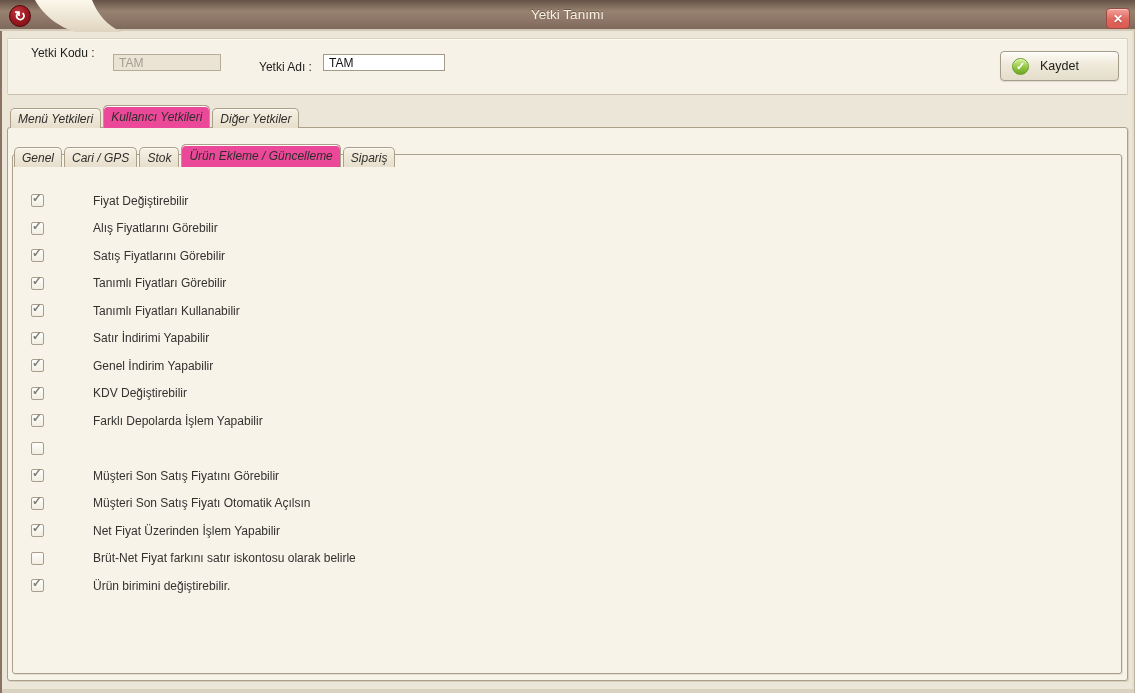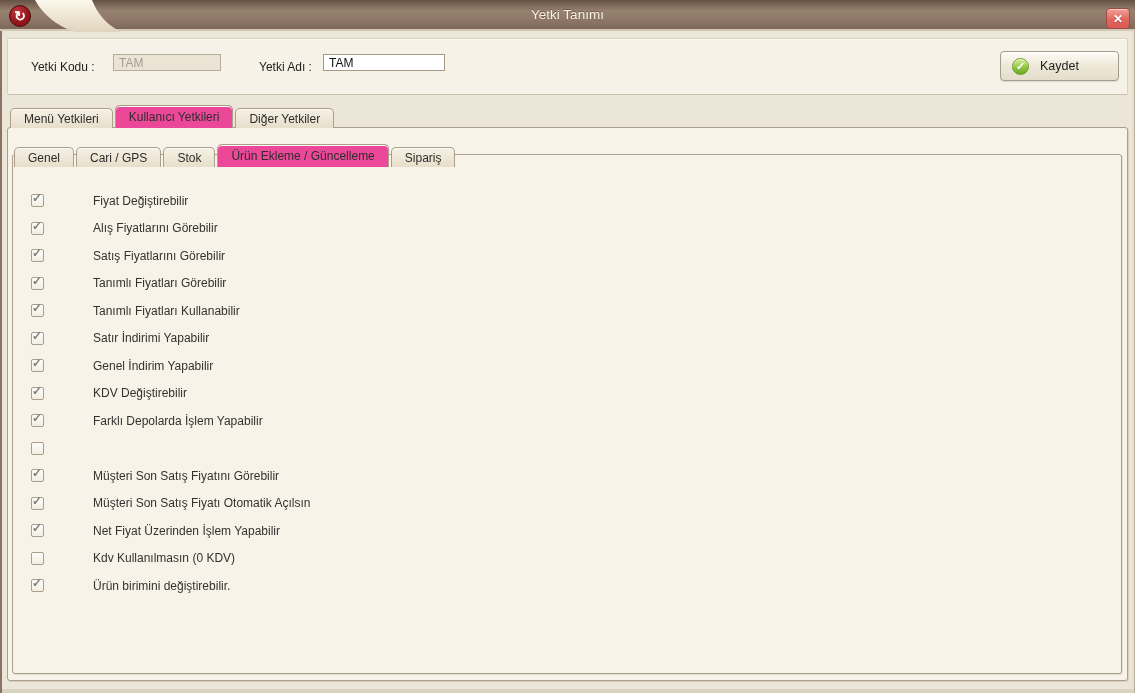--- a/index.html
+++ b/index.html
@@ -33,21 +33,21 @@
     box-shadow:inset 0 1px 0 rgba(255,255,255,.45);cursor:pointer;z-index:5;
   }
   .close span{font-size:12px;font-weight:bold;line-height:1;text-shadow:0 1px 1px rgba(120,30,20,.5);}
   
   .top-panel{
     position:absolute;left:7px;right:7px;top:38px;height:57px;
     background:#f6f2e8;border:1px solid #d9d0bd;border-bottom-color:#c9bfac;border-radius:2px;
     box-shadow:inset 0 1px 0 #fdfbf4;
   }
   .lbl{position:absolute;font-size:12px;color:#1e1e1c;line-height:20px;}
-  #lbl-kodu{left:23px;top:18px;}
+  #lbl-kodu{left:23px;top:4px;}
   #lbl-adi{left:251px;top:18px;}
   .txt{
     position:absolute;height:17px;border:1px solid #a39a88;background:#fff;
     font-size:12px;color:#111;padding:0 5px;outline:none;
   }
   #inp-kodu{left:105px;top:15px;width:108px;background:#ebe4d5;color:#a49d92;border-color:#b5ac9a;}
   #inp-adi{left:315px;top:15px;width:122px;}
   .save{
     position:absolute;right:8px;top:12px;width:119px;height:30px;border-radius:4px;
     border:1px solid #a59c8a;background:linear-gradient(#fefcf6,#efe9da 45%,#e4ddcb);
@@ -58,24 +58,24 @@
     position:absolute;left:11px;width:17px;height:17px;border-radius:50%;
     background:linear-gradient(#d6f094,#8cc33e 60%,#6fa82a);border:1px solid #679f26;
     color:#fff;font-size:11px;font-weight:bold;display:flex;align-items:center;justify-content:center;
     box-shadow:inset 0 1px 0 rgba(255,255,255,.6);
   }
   
   .tabs{position:absolute;display:flex;gap:2px;align-items:flex-end;height:23px;z-index:3;}
   #outer-tabs{left:10px;top:105px;}
   #inner-tabs{left:14px;top:144px;}
   .tab{
-    padding:0 13px;font-size:12px;color:#2e2d2b;white-space:nowrap;
+    padding:0 7px;font-size:12px;color:#2e2d2b;white-space:nowrap;
     background:linear-gradient(#f6f1e5,#e7decb);
     border:1px solid #ab9f89;border-bottom:none;border-radius:5px 5px 0 0;
-    height:20px;line-height:20px;box-shadow:inset 0 1px 0 #fcfaf3;cursor:pointer;
+    height:20px;line-height:20px;box-shadow:inset 0 1px 0 #fcfaf3;cursor:pointer;font-style:italic;
   }
   .tab.active{
     background:#ec4899;height:23px;line-height:22px;position:relative;z-index:4;
     box-shadow:inset 0 1px 0 #fffdf8;
   }
   
   .panel{position:absolute;background:#f7f3e9;border:1px solid #ab9f89;border-radius:3px;}
   .panel.outer{left:7px;right:7px;top:127px;bottom:12px;box-shadow:1px 1px 0 rgba(120,100,80,.18);}
   .panel.inner{left:12px;right:13px;top:154px;bottom:19px;box-shadow:1px 1px 0 rgba(120,100,80,.15);}
   
@@ -210,21 +210,21 @@
           <span class="pl">Müşteri Son Satış Fiyatı Otomatik Açılsın</span>
         </div>
         <div class="perm-row">
           <span class="cb">
             <span class="check">✓</span>
           </span>
           <span class="pl">Net Fiyat Üzerinden İşlem Yapabilir</span>
         </div>
         <div class="perm-row">
           <span class="cb"></span>
-          <span class="pl">Kdv Kullanılmasın (0 KDV)</span>
+          <span class="pl">Brüt-Net Fiyat farkını satır iskontosu olarak belirle</span>
         </div>
         <div class="perm-row">
           <span class="cb">
             <span class="check">✓</span>
           </span>
           <span class="pl">Ürün birimini değiştirebilir.</span>
         </div>
       </div>
   </div>
 

